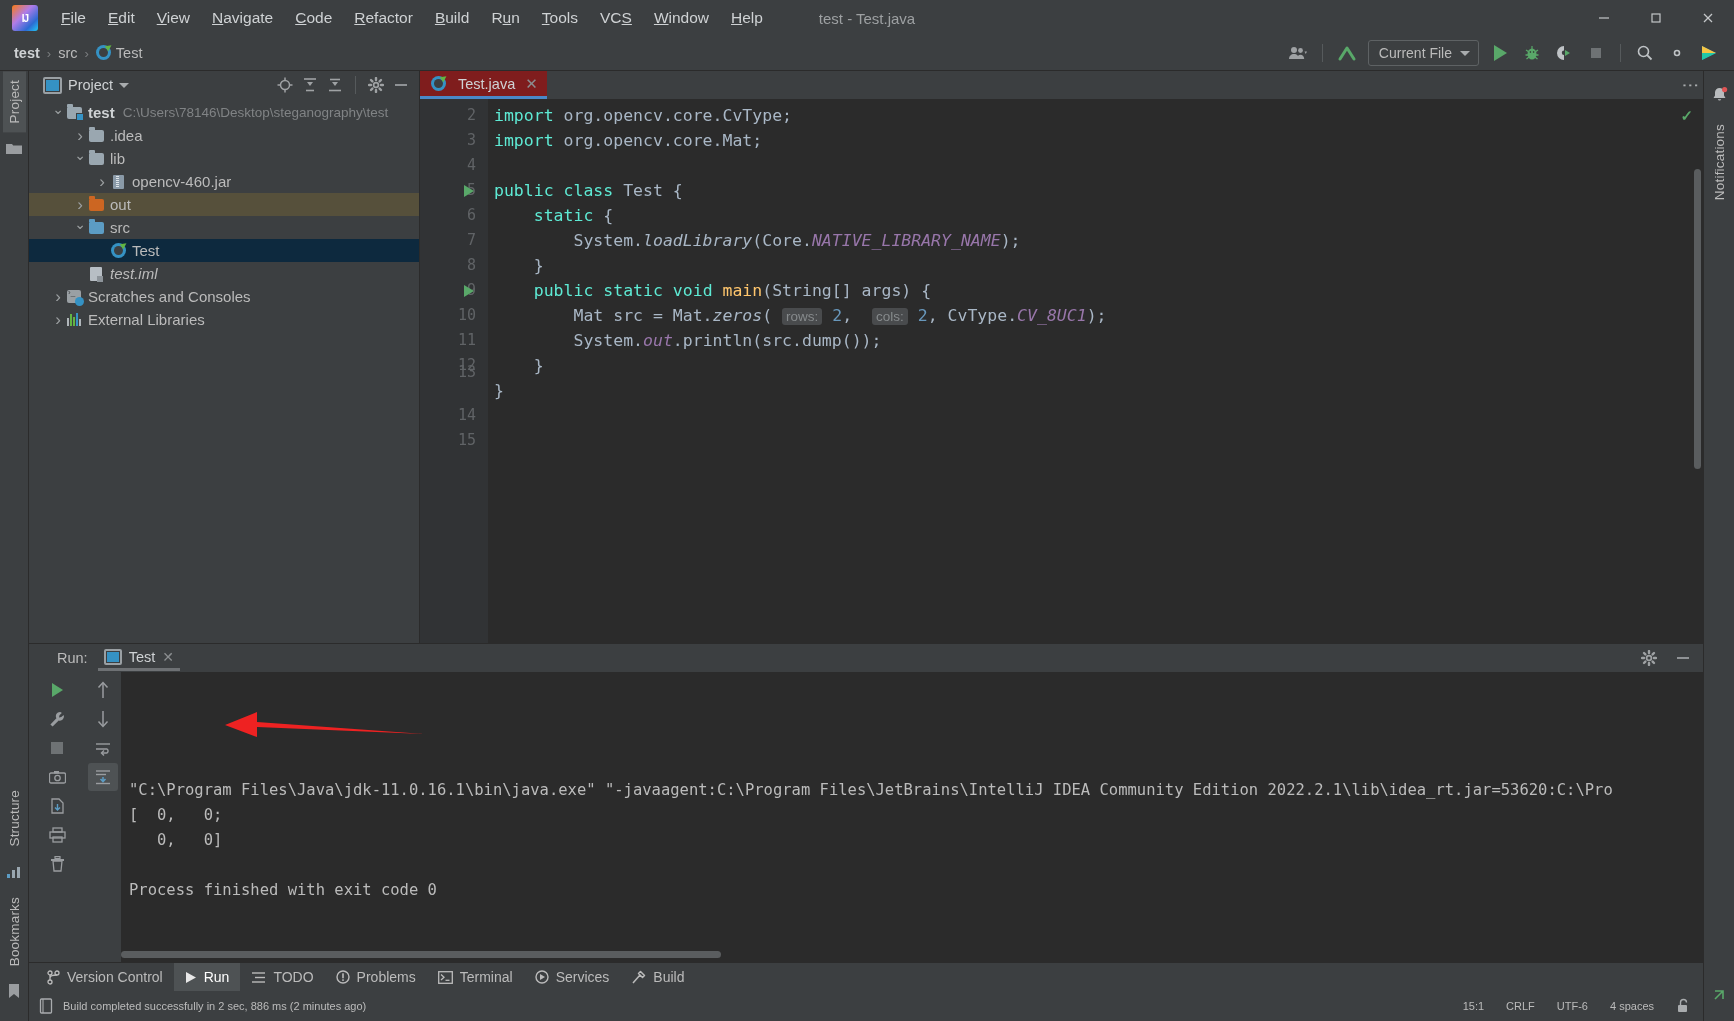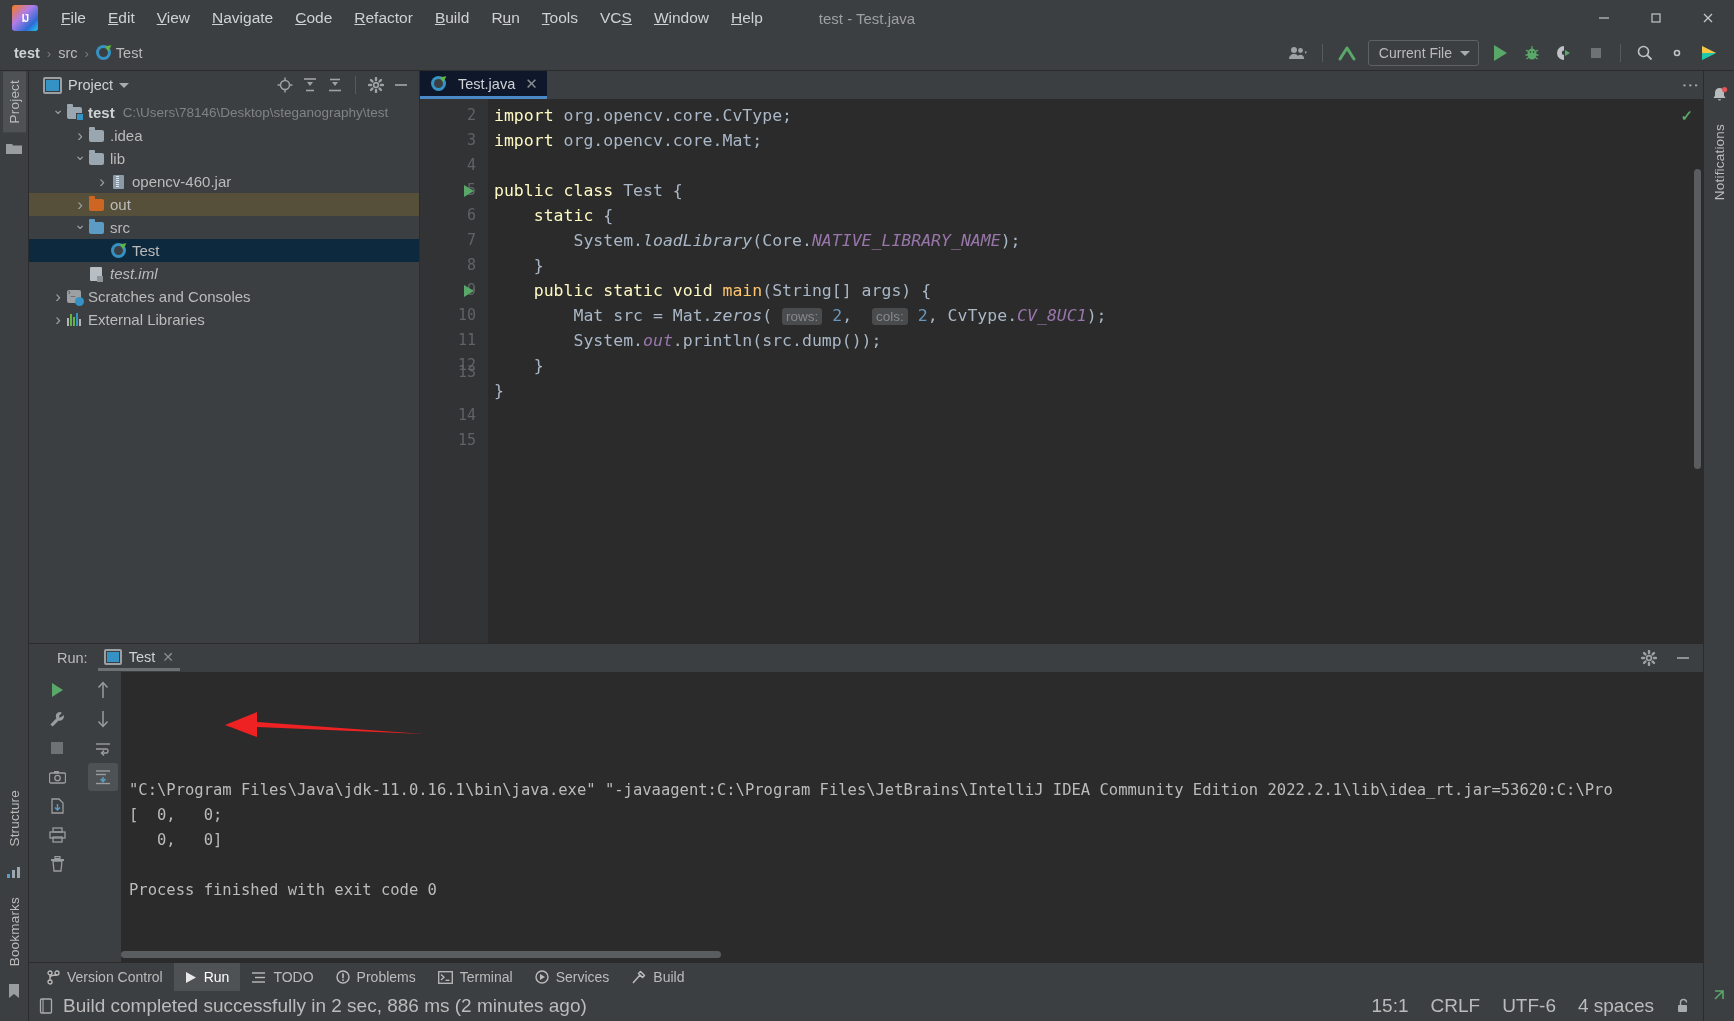--- a/index.html
+++ b/index.html
@@ -89,34 +89,34 @@
   .scr{width:14px;height:13px;background:#9aa0a4;border-radius:2px;position:relative;}
   .scr::before{content:"›_";position:absolute;left:1px;top:-2px;font-size:8px;color:#3c3f41;}
   .scr::after{content:"";position:absolute;right:-3px;bottom:-3px;width:9px;height:9px;border-radius:50%;background:#3592c4;}
   .tlabel{color:#bbbbbb;}
   .tlabel.b{font-weight:bold;color:#cfd2d4;}
   .tpath{color:#808385;font-size:13.5px;margin-left:8px;}
 
   
   .editor{flex:1;display:flex;flex-direction:column;min-width:0;background:#2b2b2b;}
   .tabbar{height:28px;background:#3c3f41;display:flex;align-items:flex-end;flex:0 0 28px;position:relative;}
-  .etab{height:28px;background:#0f172a;display:flex;align-items:center;padding:0 9px 0 11px;gap:7px;
+  .etab{height:28px;background:#7f1d1d;display:flex;align-items:center;padding:0 9px 0 11px;gap:7px;
      border-bottom:3px solid #4a88c7;font-size:14.5px;color:#cfd2d4;box-sizing:border-box;margin-top:44px;}
   .etab .x{color:#8b8e90;font-size:15px;margin-left:3px;}
   .tabbar-right{margin-left:auto;display:flex;align-items:center;padding-right:8px;height:28px;}
   .dots{color:#a9acae;font-size:17px;letter-spacing:0;line-height:10px;writing-mode:vertical-rl;}
 
   .codewrap{flex:1;display:flex;position:relative;overflow:hidden;background:#2b2b2b;}
   .gutter{width:68px;flex:0 0 68px;background:#313335;position:relative;}
   .code{flex:1;position:relative;overflow:hidden;background:#2b2b2b;
     font-family:"DejaVu Sans Mono","Liberation Mono",monospace;font-size:16.5px;line-height:25px;}
   .ln{position:absolute;right:12px;color:#606366;font-family:"DejaVu Sans Mono","Liberation Mono",monospace;font-size:15px;line-height:25px;}
   .grun{position:absolute;left:44px;width:0;height:0;border-left:10px solid #59a869;border-top:6px solid transparent;border-bottom:6px solid transparent;}
   .cline{position:absolute;left:6px;white-space:pre;}
-  .kw{color:#fef9c3;}  .num{color:#6897bb;}
+  .kw{color:#5eead4;}  .num{color:#6897bb;}
   .fn{color:#ffc66d;}  .id{color:#a9b7c6;}
   .field{color:#9876aa;font-style:italic;} .mth{color:#a9b7c6;font-style:italic;}
   .hint{background:#494b4d;color:#868a8c;font-size:13.5px;border-radius:3px;padding:1px 4px;font-family:"Liberation Sans",sans-serif;}
   .scroll-v{position:absolute;right:2px;top:70px;width:7px;height:300px;background:#5a5d5f;border-radius:4px;}
   .inspect-ok{position:absolute;right:10px;top:8px;color:#59a869;font-size:15px;font-weight:bold;}
 
   
   .runpanel{height:318px;flex:0 0 318px;background:#3c3f41;display:flex;flex-direction:column;border-top:1px solid #2b2b2b;}
   .run-head{height:28px;display:flex;align-items:center;padding:0 8px 0 28px;gap:10px;flex:0 0 28px;}
   .run-lbl{font-size:14.5px;color:#bbbbbb;}
@@ -129,21 +129,21 @@
   .rs{width:30px;height:28px;display:flex;align-items:center;justify-content:center;color:#9a9da0;}
   .run-side2{width:36px;flex:0 0 36px;display:flex;flex-direction:column;align-items:center;gap:1px;padding-top:4px;}
   .console{flex:1;background:#2b2b2b;position:relative;overflow:hidden;
      font-family:"DejaVu Sans Mono","Liberation Mono",monospace;font-size:15.5px;line-height:25px;color:#bbbbbb;padding:6px 0 0 8px;white-space:pre;}
   .hbar{position:absolute;left:0;bottom:4px;height:7px;width:600px;background:#5a5d5f;border-radius:4px;}
 
   
   .bottombar{height:28px;flex:0 0 28px;background:#3c3f41;display:flex;align-items:center;padding-left:6px;border-top:1px solid #2b2b2b;}
   .bb{display:flex;align-items:center;gap:7px;padding:4px 11px;font-size:14px;color:#bbbbbb;height:28px;box-sizing:border-box;}
   .bb.on{background:#4e5254;color:#ffffff;}
-  .statusbar{height:30px;flex:0 0 30px;background:#3c3f41;display:flex;align-items:center;padding:0 12px 0 10px;font-size:19px;color:#bbbbbb;}
+  .statusbar{height:30px;flex:0 0 30px;background:#3c3f41;display:flex;align-items:center;padding:0 12px 0 10px;font-size:11px;color:#bbbbbb;}
   .sb-right{margin-left:auto;display:flex;align-items:center;gap:22px;}
 
   .arrow-ann{position:absolute;pointer-events:none;}
   svg{display:block;}
 </style>
 </head>
 <body>
 
 <div class="app">
 

